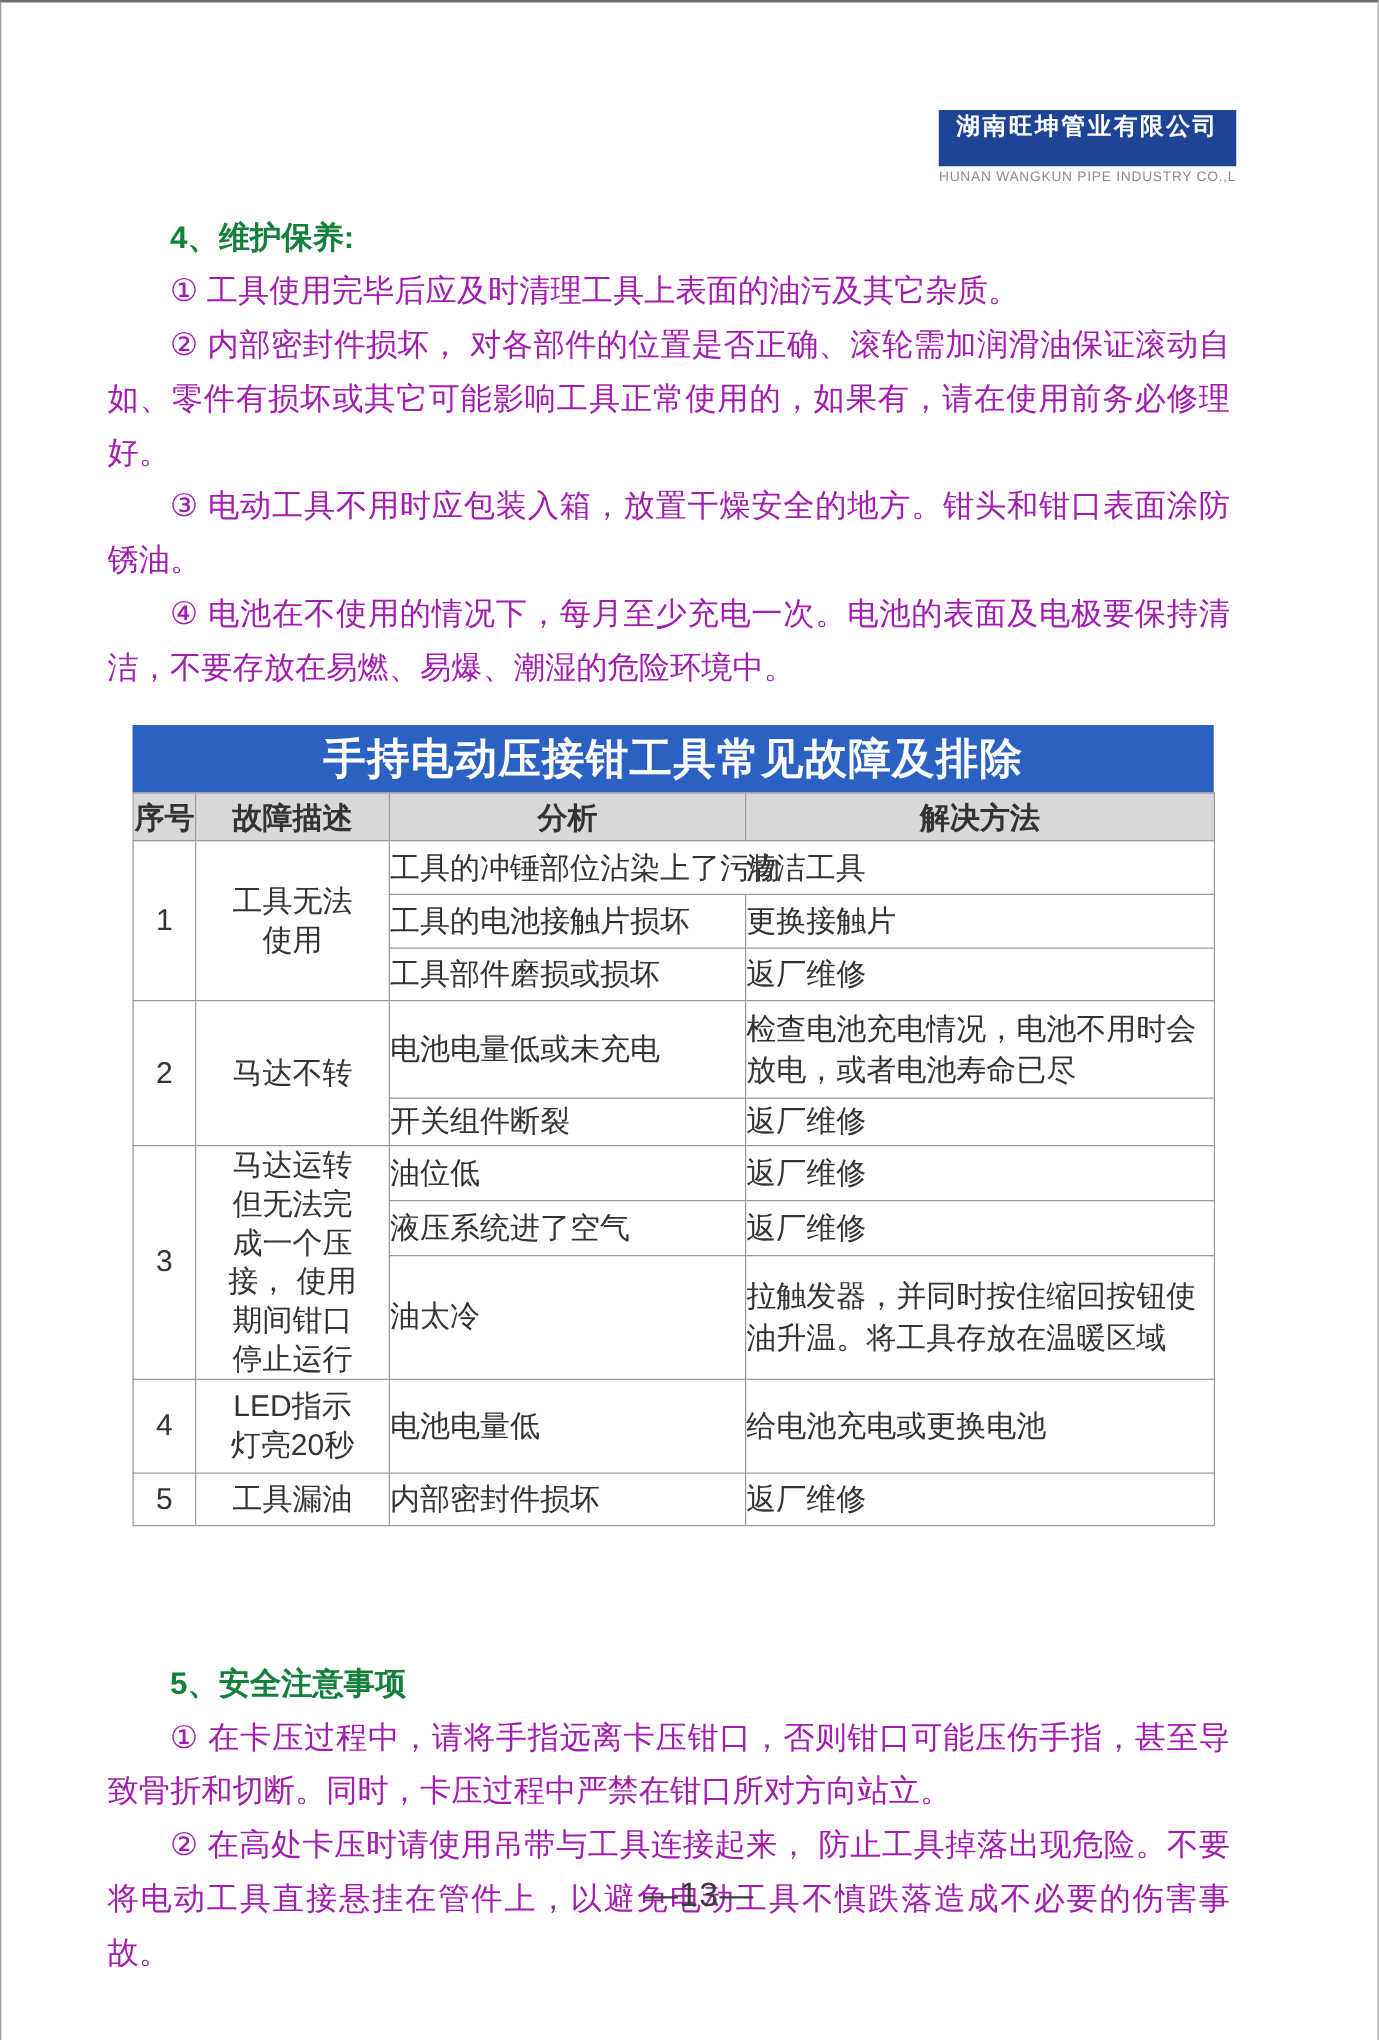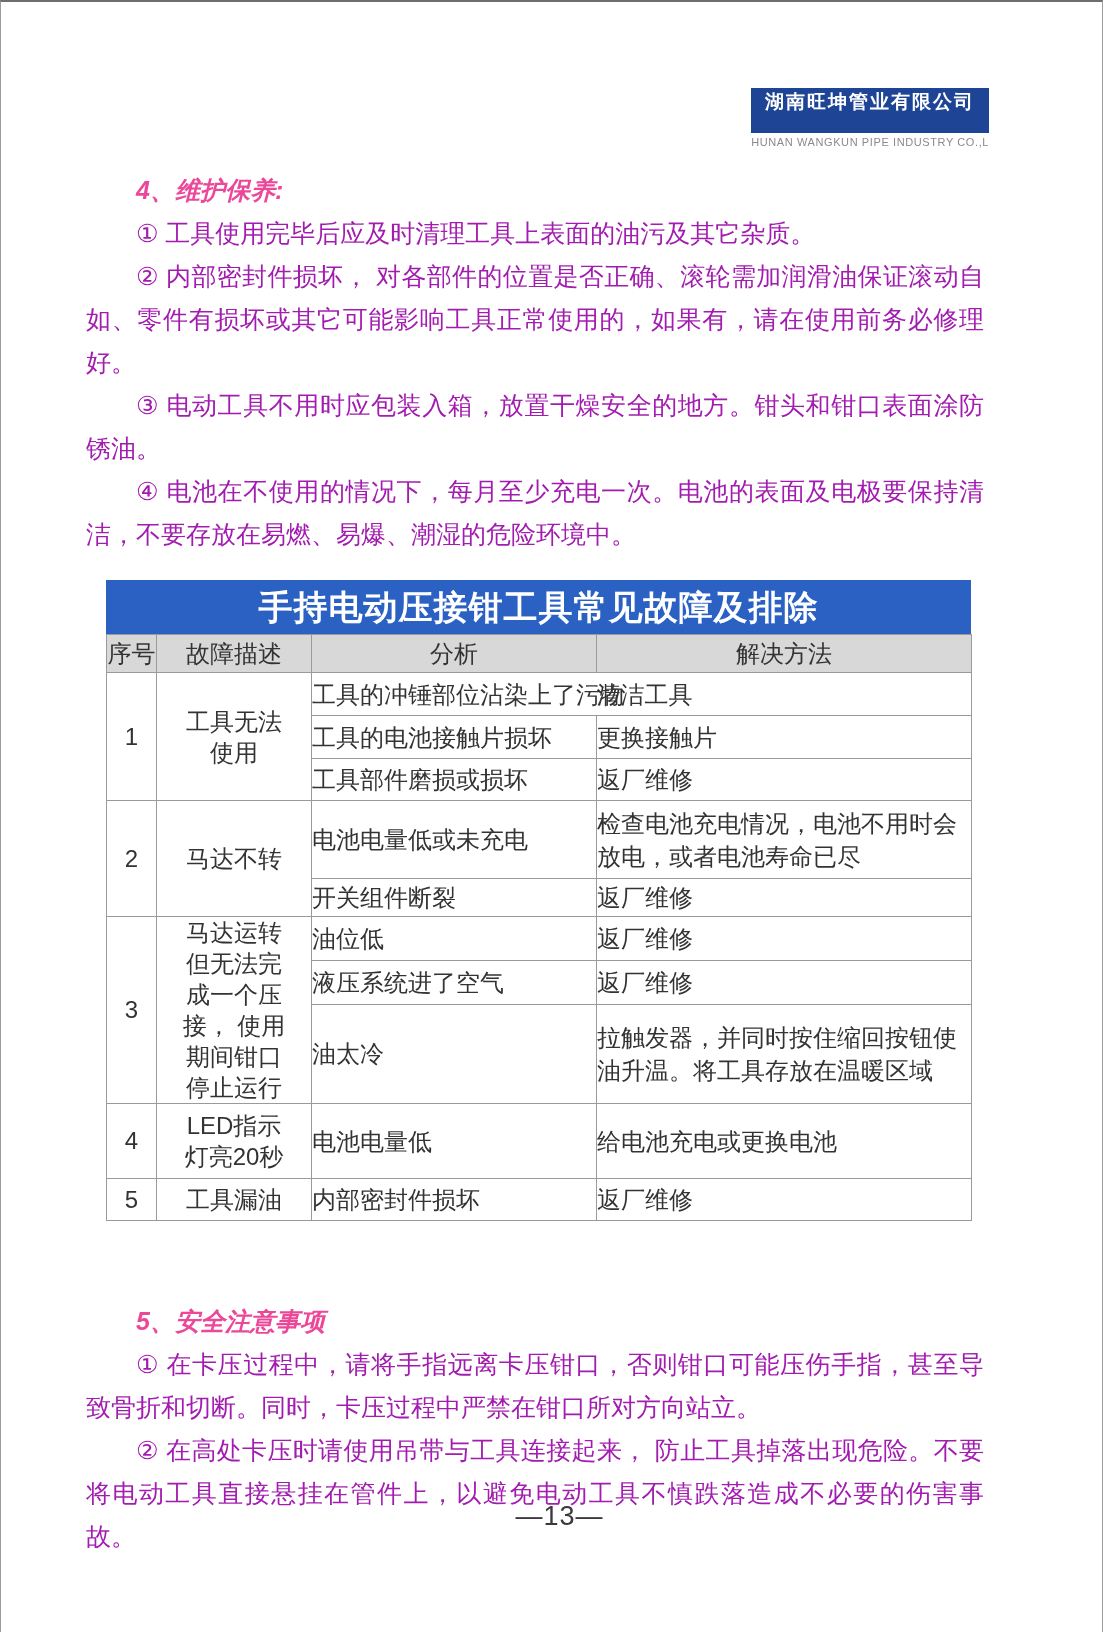--- a/index.html
+++ b/index.html
@@ -25,24 +25,23 @@
     line-height:22px;
   }
   .company-en{
     font-size:11px;color:#8a8a8a;
     letter-spacing:0.6px;
     margin-top:3px;
   }
   
   .content{margin:0 118px 0 85px;}
   .sec-heading{
-    font-size:25px;font-weight:bold;color:#ec4899;
+    font-size:25px;font-weight:bold;color:#15803d;
     line-height:44px;margin:20px 0 0 0;
     padding-left:2em;
-    font-style:italic;
   }
   .para{
     font-size:25px;line-height:43px;margin:0;
     text-indent:2em;text-align:justify;color:#a21caf;
   }
   
   .table-wrap{margin:24px 0 0 20px;width:865px;}
   .table-title{
     background:#2a61c3;color:#ffffff;
     font-size:34px;font-weight:bold;
@@ -51,21 +50,21 @@
   }
   table.fault{
     border-collapse:collapse;table-layout:fixed;
     width:865px;font-size:24px;color:#333333;
   }
   table.fault td,table.fault th{
     border:1px solid #9a9a9a;
     padding:0;vertical-align:middle;
   }
   table.fault th{
-    background:#d8d8d8;font-weight:normal;
+    background:#d8d8d8;font-weight:bold;
     height:37px;text-align:center;font-size:24px;
   }
   col.c-no{width:50px;}
   col.c-fault{width:155px;}
   col.c-analysis{width:285px;}
   col.c-solution{width:375px;}
   td.no{text-align:center;font-size:24px;}
   td.fault{text-align:center;white-space:pre-line;line-height:31px;}
   td.analysis{padding-left:12px;line-height:31px;}
   td.analysis.ovf{white-space:nowrap;overflow:visible;border-right-style:hidden;}
@@ -187,21 +186,21 @@
         <tr style="height:42px">
           <td class="no">5</td>
           <td class="fault">工具漏油</td>
           <td class="analysis">内部密封件损坏</td>
           <td class="solution">返厂维修</td>
         </tr>
       </tbody>
         </table>
     </div>
 
-    <h2 class="sec-heading" style="margin-top:78px">5、安全注意事项</h2>
+    <h2 class="sec-heading" style="margin-top:104px">5、安全注意事项</h2>
     <p class="para">① 在卡压过程中，请将手指远离卡压钳口，否则钳口可能压伤手指，甚至导致骨折和切断。同时，卡压过程中严禁在钳口所对方向站立。</p>
     <p class="para">② 在高处卡压时请使用吊带与工具连接起来， 防止工具掉落出现危险。不要将电动工具直接悬挂在管件上，以避免电动工具不慎跌落造成不必要的伤害事故。</p>
 
   </div>
 
   <div class="footer-pageno">—13—</div>
 
 
 </div>
 

